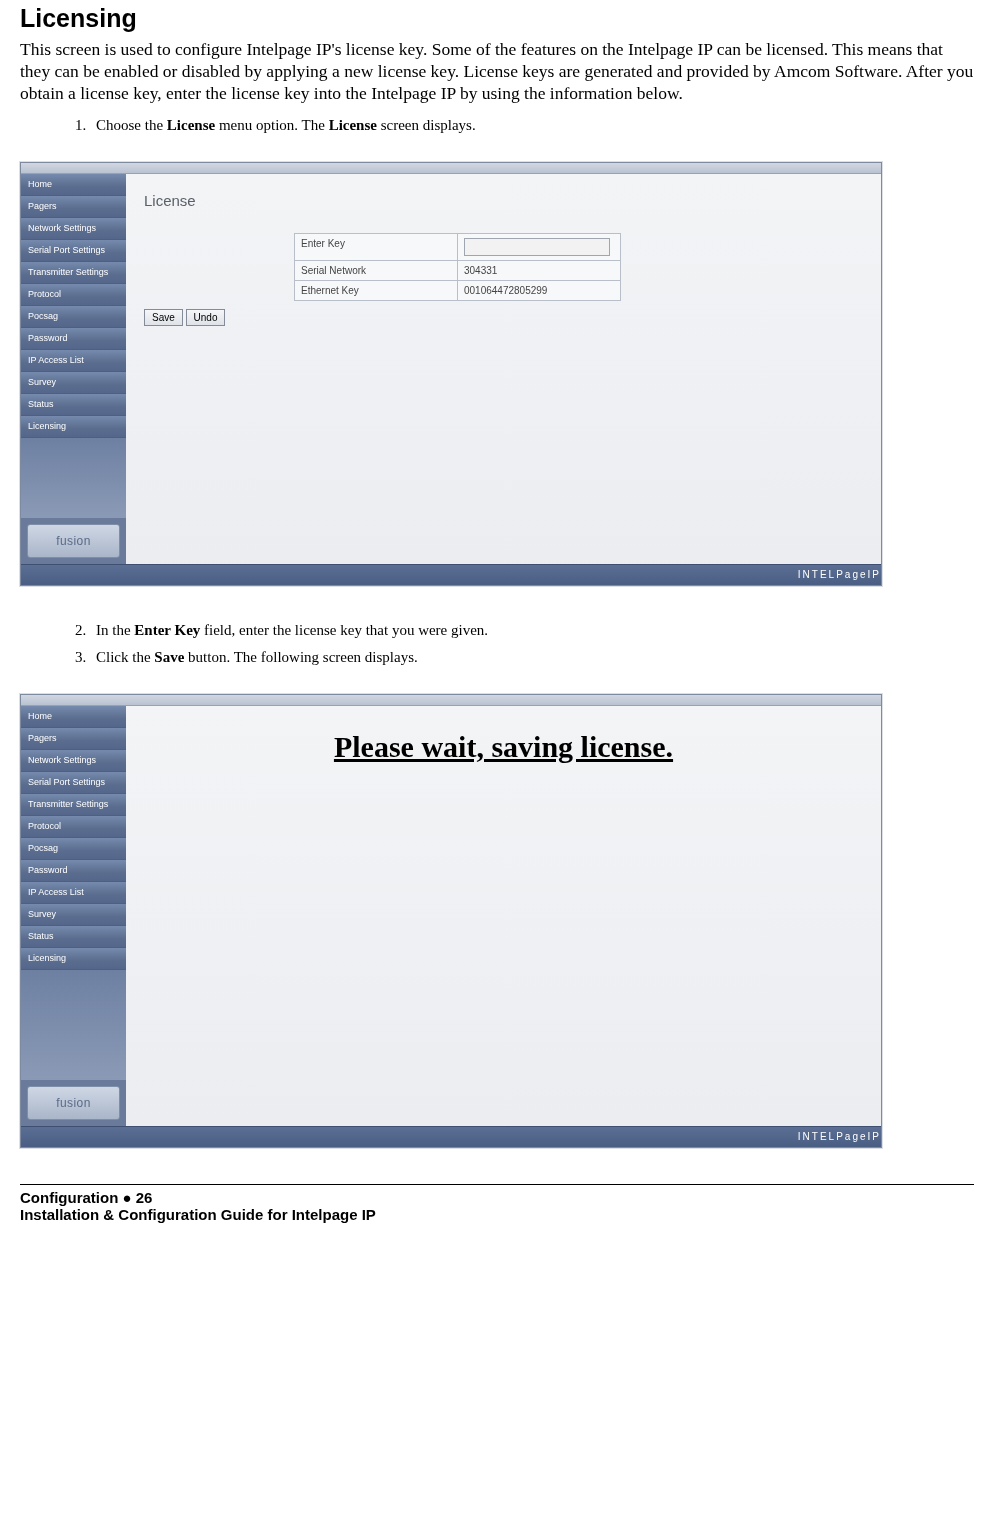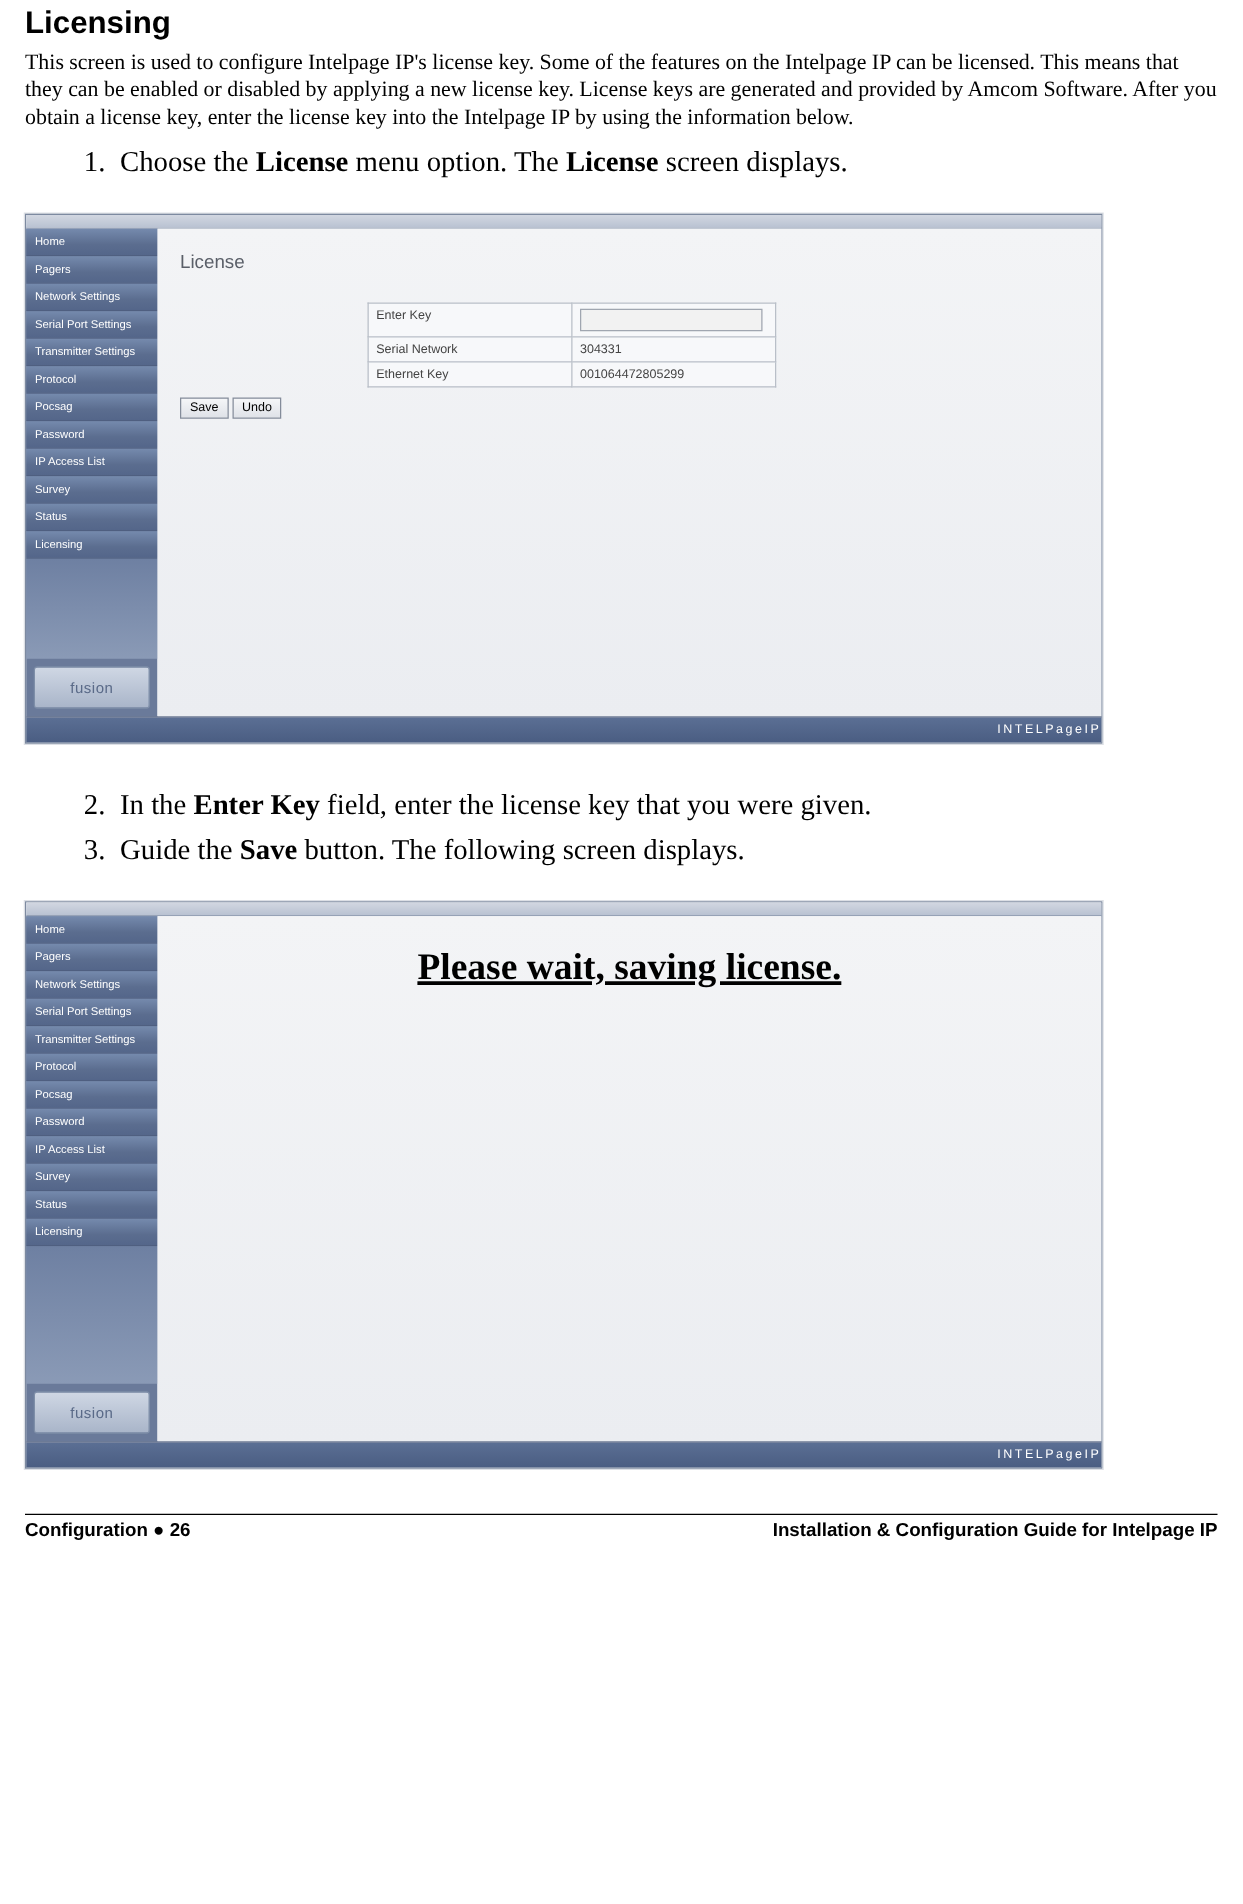--- a/index.html
+++ b/index.html
@@ -21,21 +21,21 @@
   margin: 0 0 6px 0;
 }
 p.intro {
   font-size: 17.5px;
   line-height: 1.25;
   margin: 0 0 12px 0;
 }
 ol.steps {
   margin: 0 0 10px 0;
   padding-left: 70px;
-  font-size: 23px;
+  font-size: 15px;
 }
 ol.steps li {
   margin-bottom: 10px;
   padding-left: 6px;
 }
 ol.steps li .b { font-weight: bold; }
 .screenshot-wrap {
   display: flex;
   justify-content: flex-start;
   margin: 28px 0 36px 0;
@@ -163,20 +163,21 @@
   border-top: 1.4px solid #000;
   margin: 30px 0 4px 0;
 }
 .page-footer {
   display: flex;
   justify-content: space-between;
   font-family: Arial, Helvetica, sans-serif;
   font-size: 15px;
   font-weight: bold;
   padding-bottom: 10px;
+  flex-direction: column;
 }
 .page-footer .dot { font-family: Arial; }
 </style>
 </head>
 <body>
 
 <div class="page">
   <h2 class="section-title">Licensing</h2>
   <p class="intro">This screen is used to configure Intelpage IP's license key. Some of the features on the Intelpage IP can be licensed. This means that they can be enabled or disabled by applying a new license key. License keys are generated and provided by Amcom Software. After you obtain a license key, enter the license key into the Intelpage IP by using the information below.</p>
 
@@ -232,21 +233,21 @@
       </div>
       <div class="shot-footbar">INTELPageIP</div>
     </div>
   </div>
 
   <ol class="steps" start="2">
     <li>
       <span>In the </span><span class="b">Enter Key</span><span> field, enter the license key that you were given.</span>
     </li>
     <li>
-      <span>Guide the </span><span class="b">Save</span><span> button. The following screen displays.</span>
+      <span>Click the </span><span class="b">Save</span><span> button. The following screen displays.</span>
     </li>
   </ol>
 
   <div class="screenshot-wrap">
     <div class="screenshot">
       <div class="shot-topbar"></div>
       <div class="shot-body tall">
         <div class="sidebar">
           <div class="nav-item">Home</div>
           <div class="nav-item">Pagers</div>

